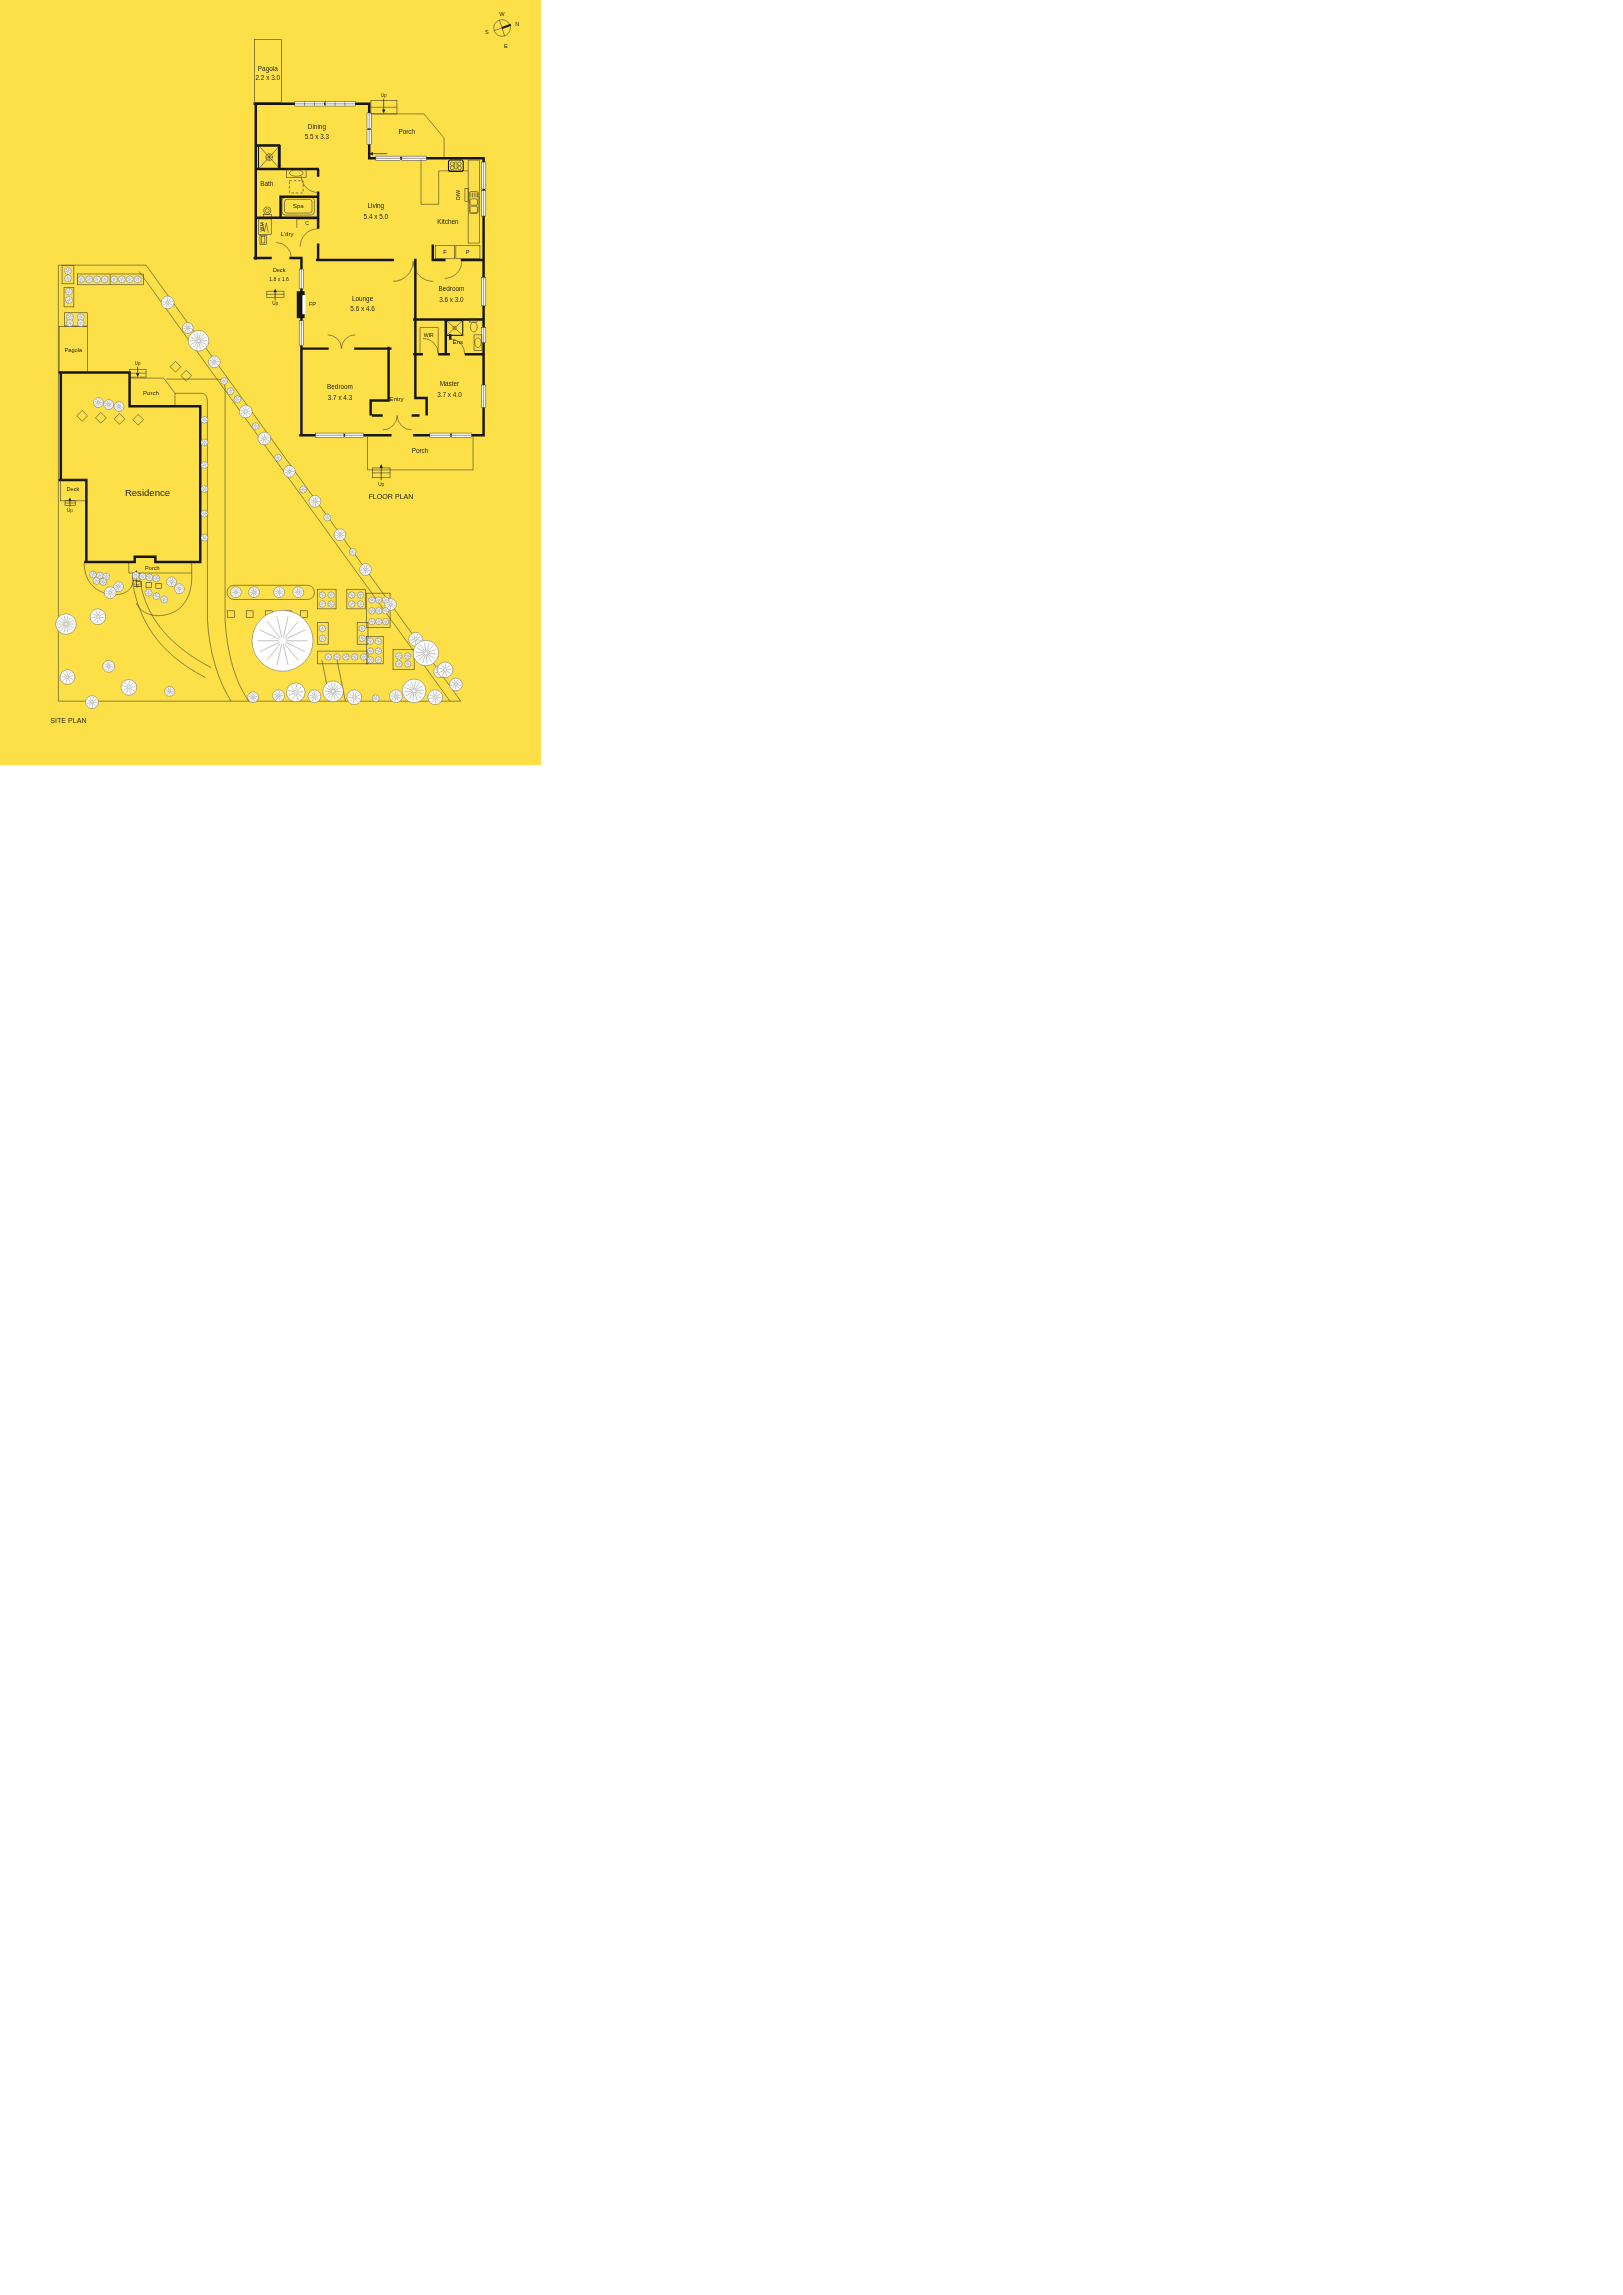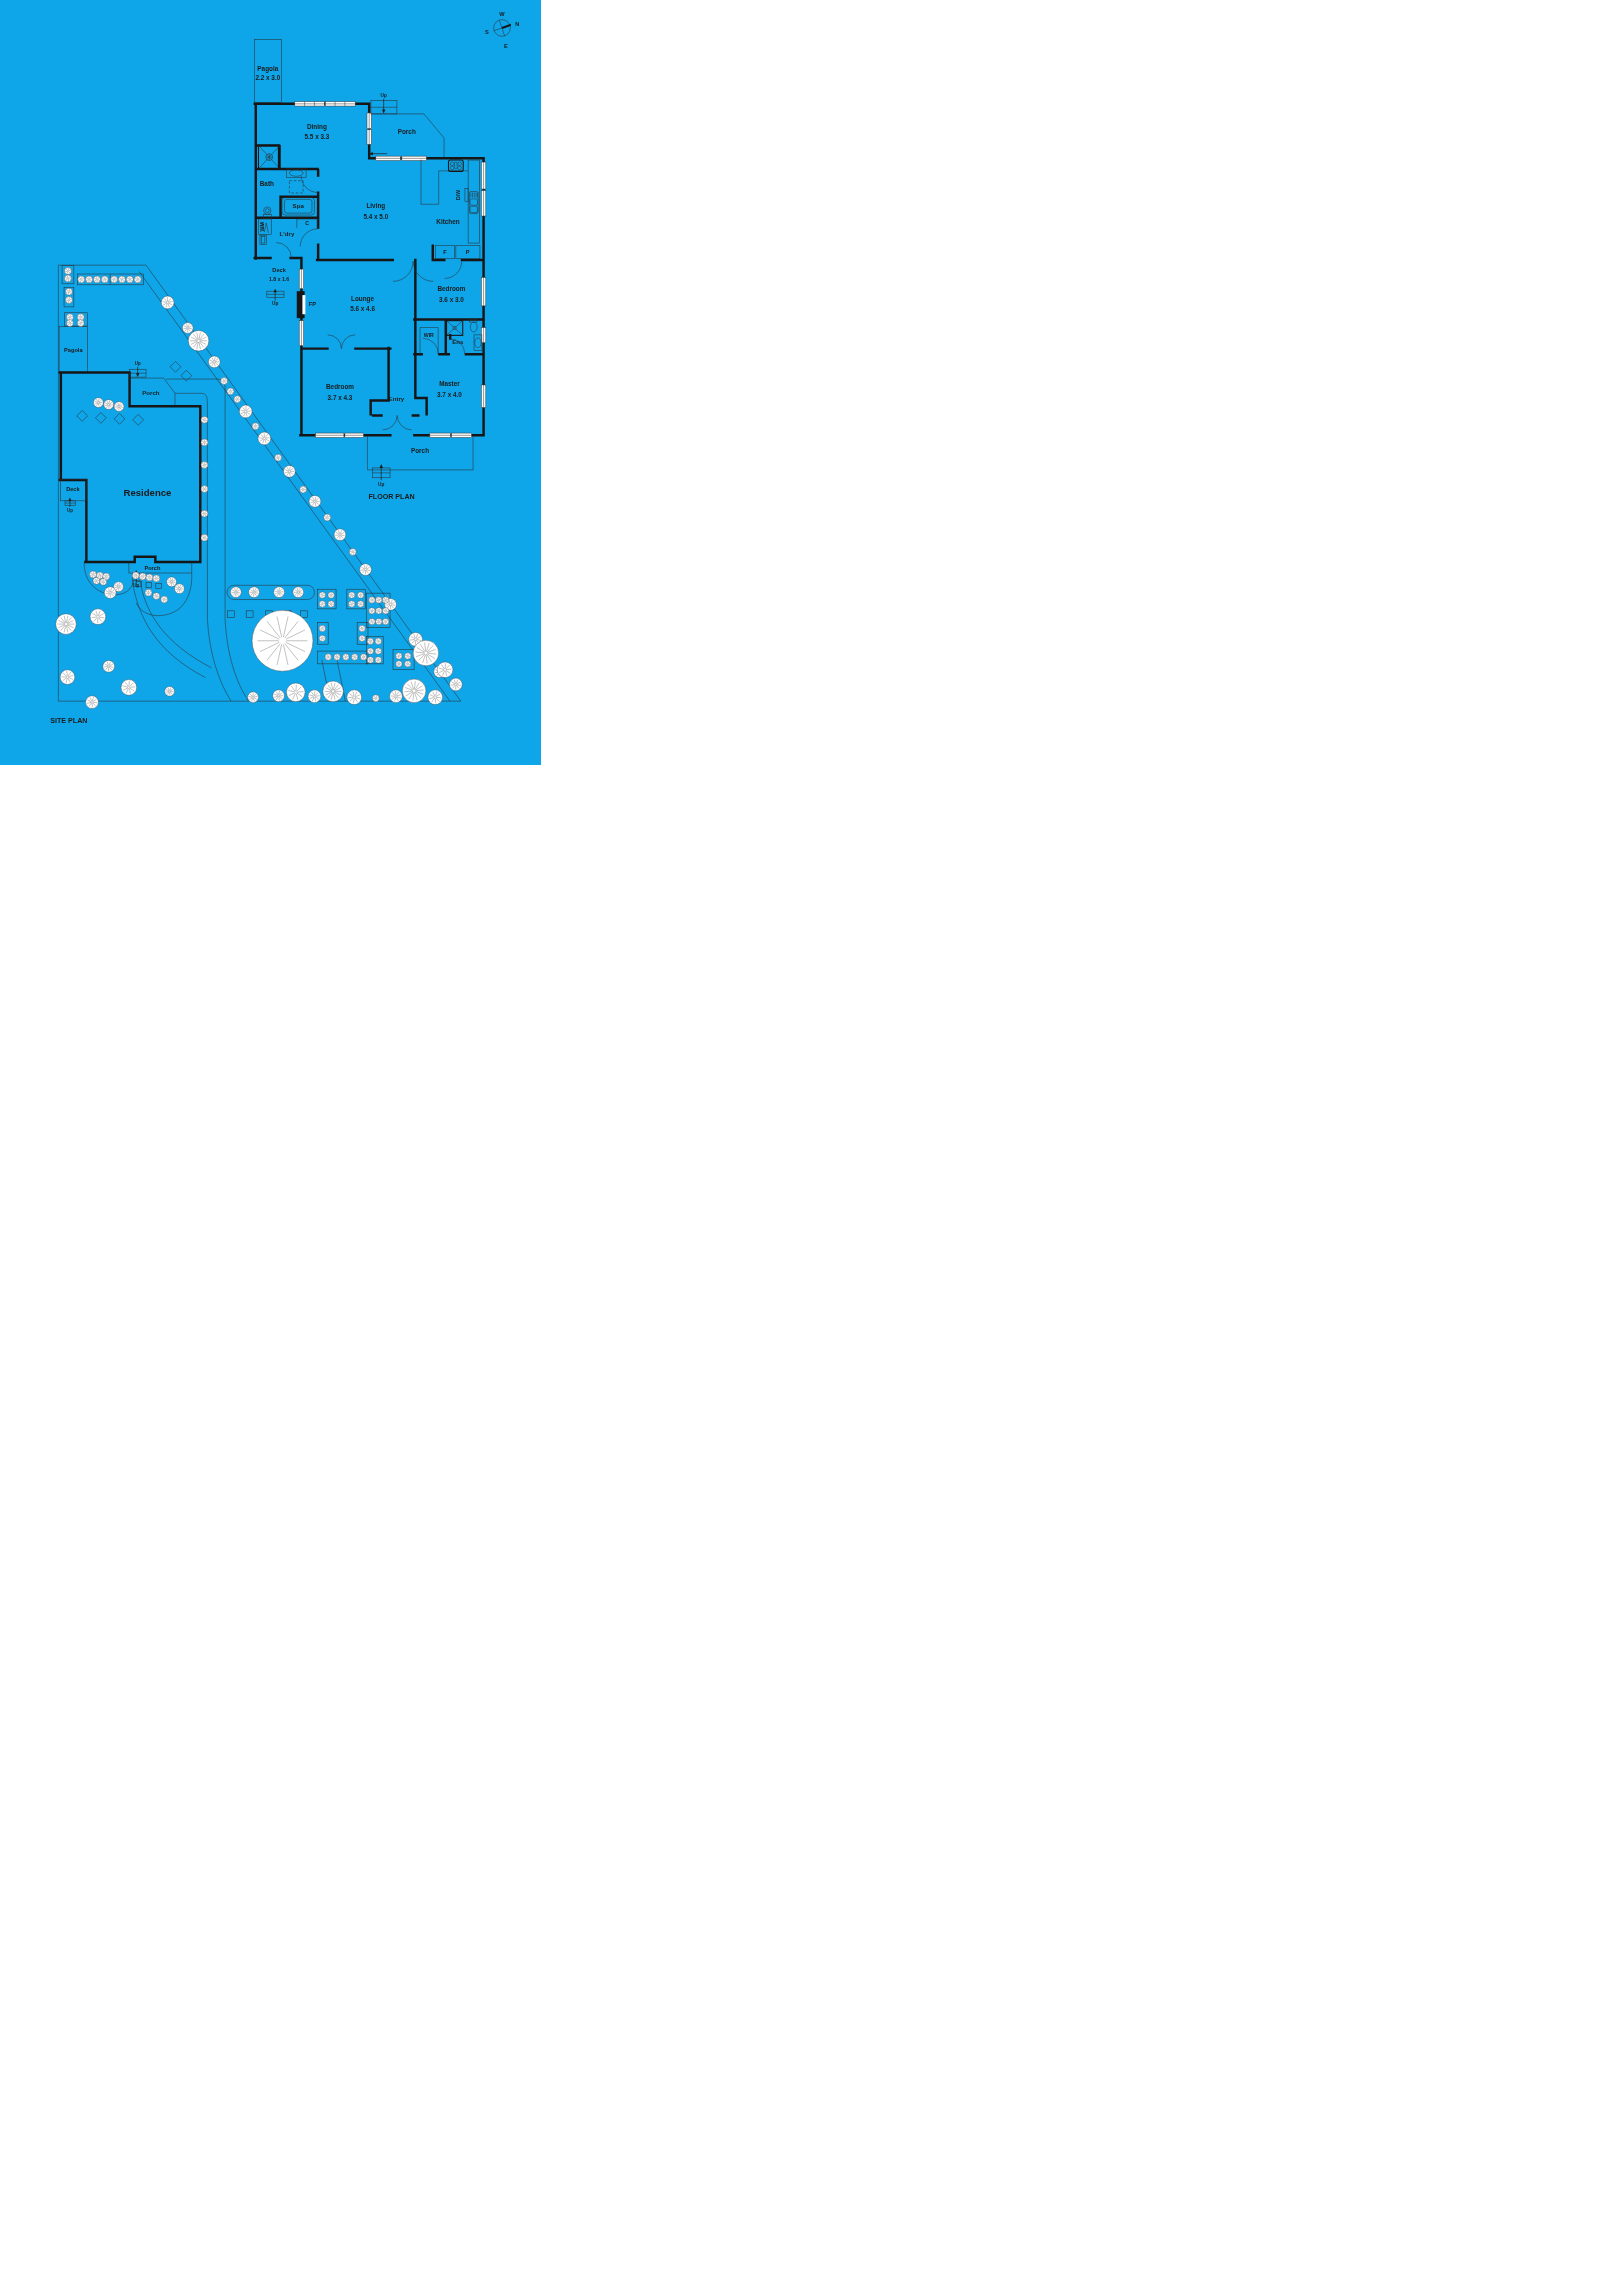--- a/index.html
+++ b/index.html
@@ -1,16 +1,16 @@
 <!DOCTYPE html>
 <html style="font-size:7.9px"><head>
 <meta charset="utf-8">
 <style>
   html,body{margin:0;padding:0;background:#fff;}
-  .page{position:relative;width:541px;height:765px;background:#0ea5e9;font-family:"Liberation Sans",sans-serif;font-weight:bold;}
+  .page{position:relative;width:541px;height:765px;background:#fde047;font-family:"Liberation Sans",sans-serif;}
   svg{display:block;}
   .wall{stroke:#161616;stroke-width:5;fill:none;stroke-linecap:butt;}
   .thin{stroke:#2e2e2e;stroke-width:1.1;fill:none;}
   .thin2{stroke:#161616;stroke-width:2.2;fill:none;}
   .win{fill:#ffffff;stroke:#2e2e2e;stroke-width:1;}
   .winln{stroke:#2e2e2e;stroke-width:1;fill:none;}
   .blk{fill:#161616;stroke:none;}
   .wht{fill:#ffffff;stroke:none;}
   .dash{stroke:#2e2e2e;stroke-width:1.2;fill:none;stroke-dasharray:5,4;}
   .arr{stroke:#1b1b1b;stroke-width:1.4;fill:none;}

